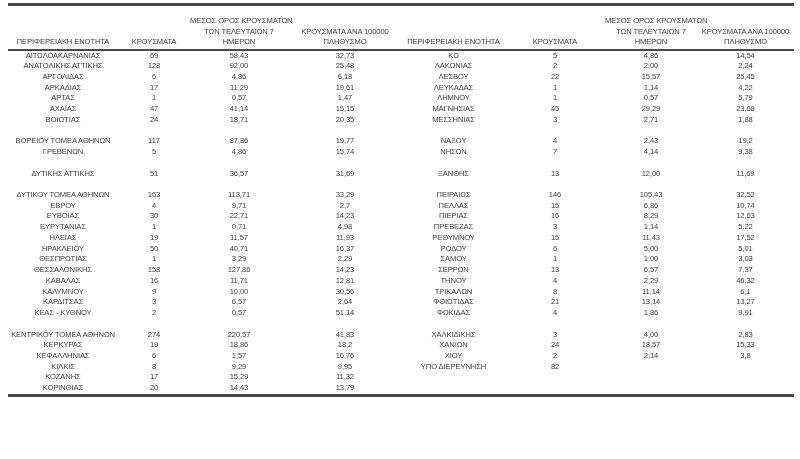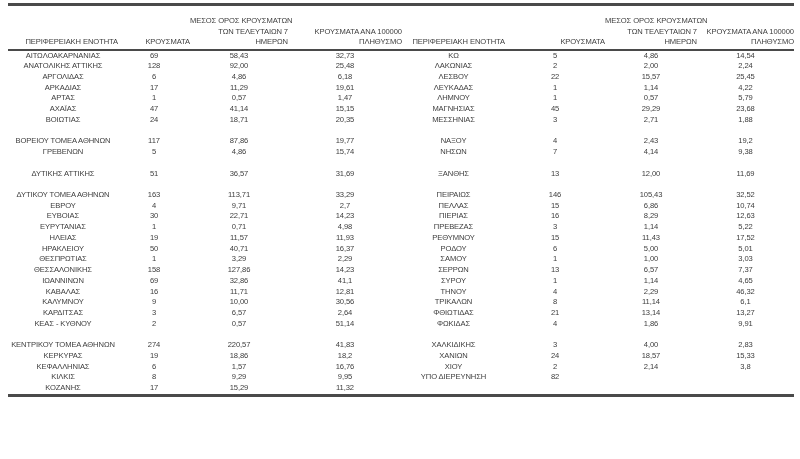--- a/index.html
+++ b/index.html
@@ -8,21 +8,21 @@
     font-family:"Liberation Sans",sans-serif;
     position:relative;overflow:hidden;
   }
   .sheet{position:absolute;left:8px;top:3px;width:786px;}
   table.stats{
     border-collapse:collapse;table-layout:fixed;width:786px;
     border-top:3px solid #4a4a4a;
     border-bottom:3px solid #4a4a4a;
   }
   thead td{
-    vertical-align:bottom;text-align:right;
+    vertical-align:bottom;text-align:center;
     font-size:7.6px;line-height:10.5px;letter-spacing:-0.1px;
     color:#3c3c3c;font-weight:normal;
     border-bottom:2px solid #4a4a4a;
     padding:10px 0 1px 0;white-space:nowrap;
   }
   thead td span{display:block;}
   tbody td{
     height:10.73px;padding:0;text-align:center;vertical-align:middle;
     font-size:7.6px;line-height:10.73px;letter-spacing:-0.1px;
     color:#3c3c3c;white-space:nowrap;
@@ -274,30 +274,20 @@
           <td>ΘΕΣΣΑΛΟΝΙΚΗΣ</td>
           <td>158</td>
           <td>127,86</td>
           <td>14,23</td>
           <td>ΣΕΡΡΩΝ</td>
           <td>13</td>
           <td>6,57</td>
           <td>7,37</td>
         </tr>
         <tr>
-          <td>ΙΩΑΝΝΙΝΩΝ</td>
-          <td>69</td>
-          <td>32,86</td>
-          <td>41,1</td>
-          <td>ΣΥΡΟΥ</td>
-          <td>1</td>
-          <td>1,14</td>
-          <td>4,65</td>
-        </tr>
-        <tr>
           <td>ΚΑΒΑΛΑΣ</td>
           <td>16</td>
           <td>11,71</td>
           <td>12,81</td>
           <td>ΤΗΝΟΥ</td>
           <td>4</td>
           <td>2,29</td>
           <td>46,32</td>
         </tr>
         <tr>
@@ -383,15 +373,25 @@
         <tr>
           <td>ΚΟΖΑΝΗΣ</td>
           <td>17</td>
           <td>15,29</td>
           <td>11,32</td>
           <td></td>
           <td></td>
           <td></td>
           <td></td>
         </tr>
+        <tr>
+          <td>ΚΟΡΙΝΘΙΑΣ</td>
+          <td>20</td>
+          <td>14,43</td>
+          <td>13,79</td>
+          <td></td>
+          <td></td>
+          <td></td>
+          <td></td>
+        </tr>
       </tbody>
   </table>
 </div>
 
 </body></html>

